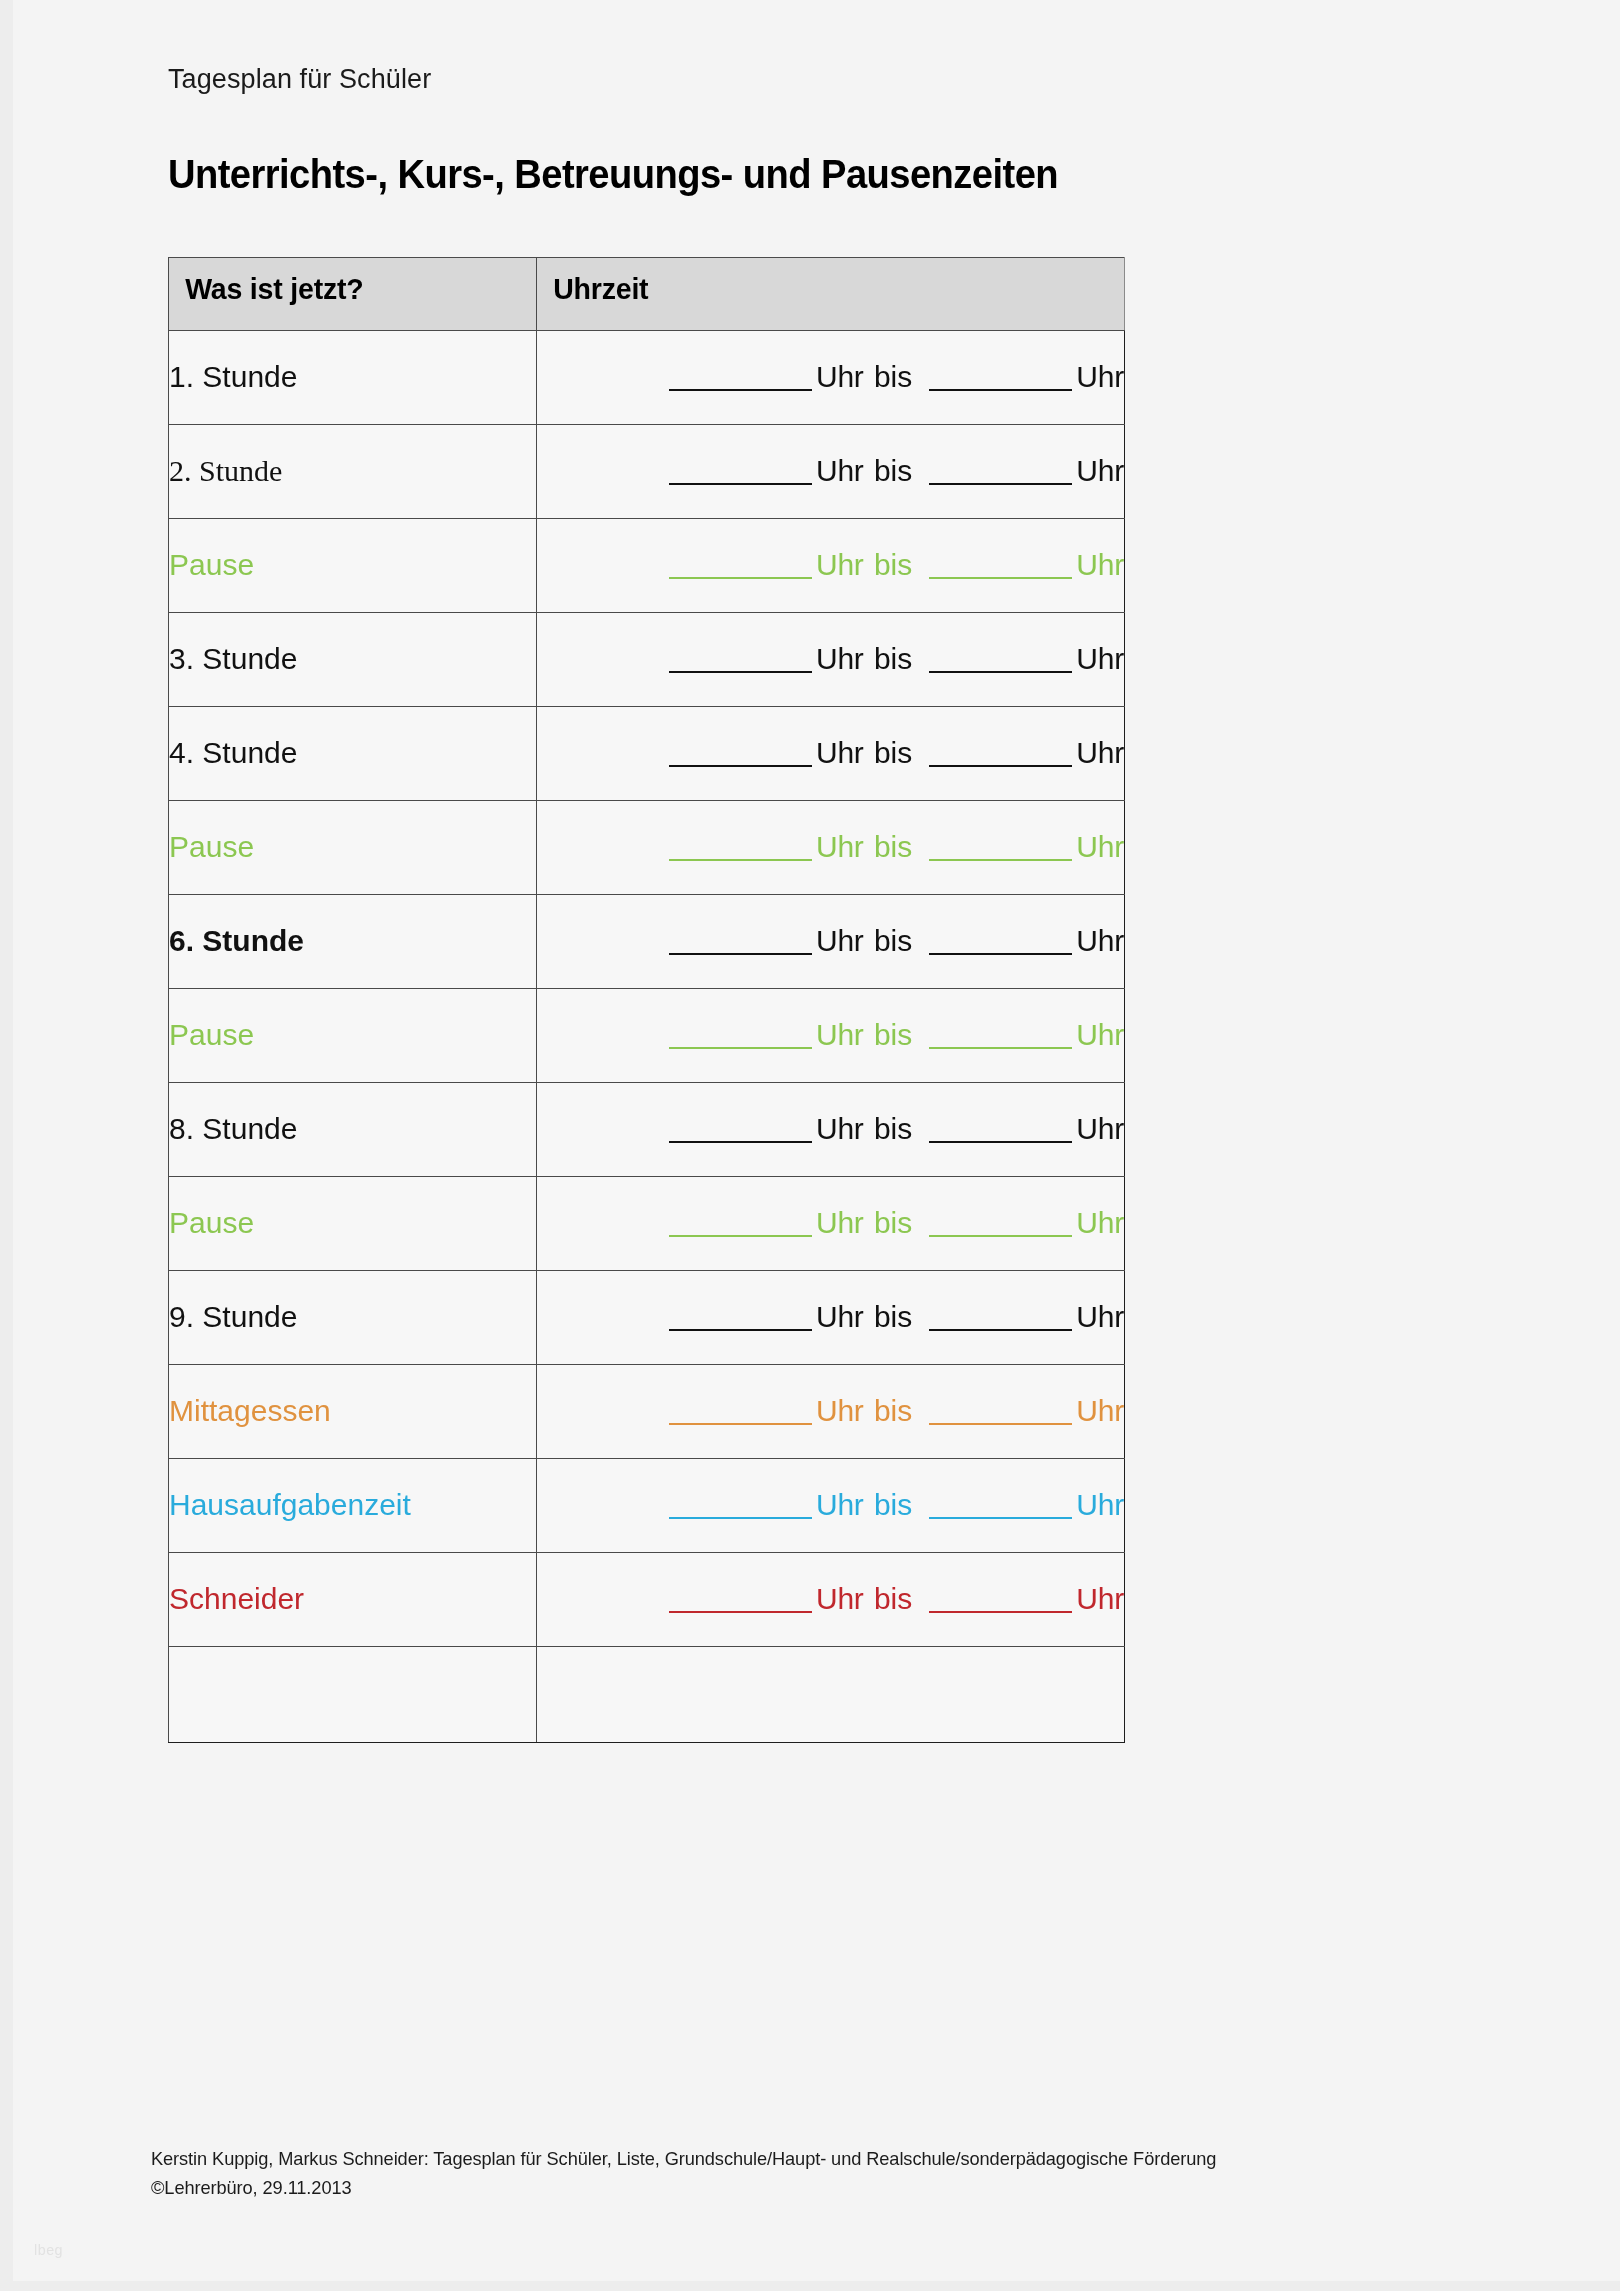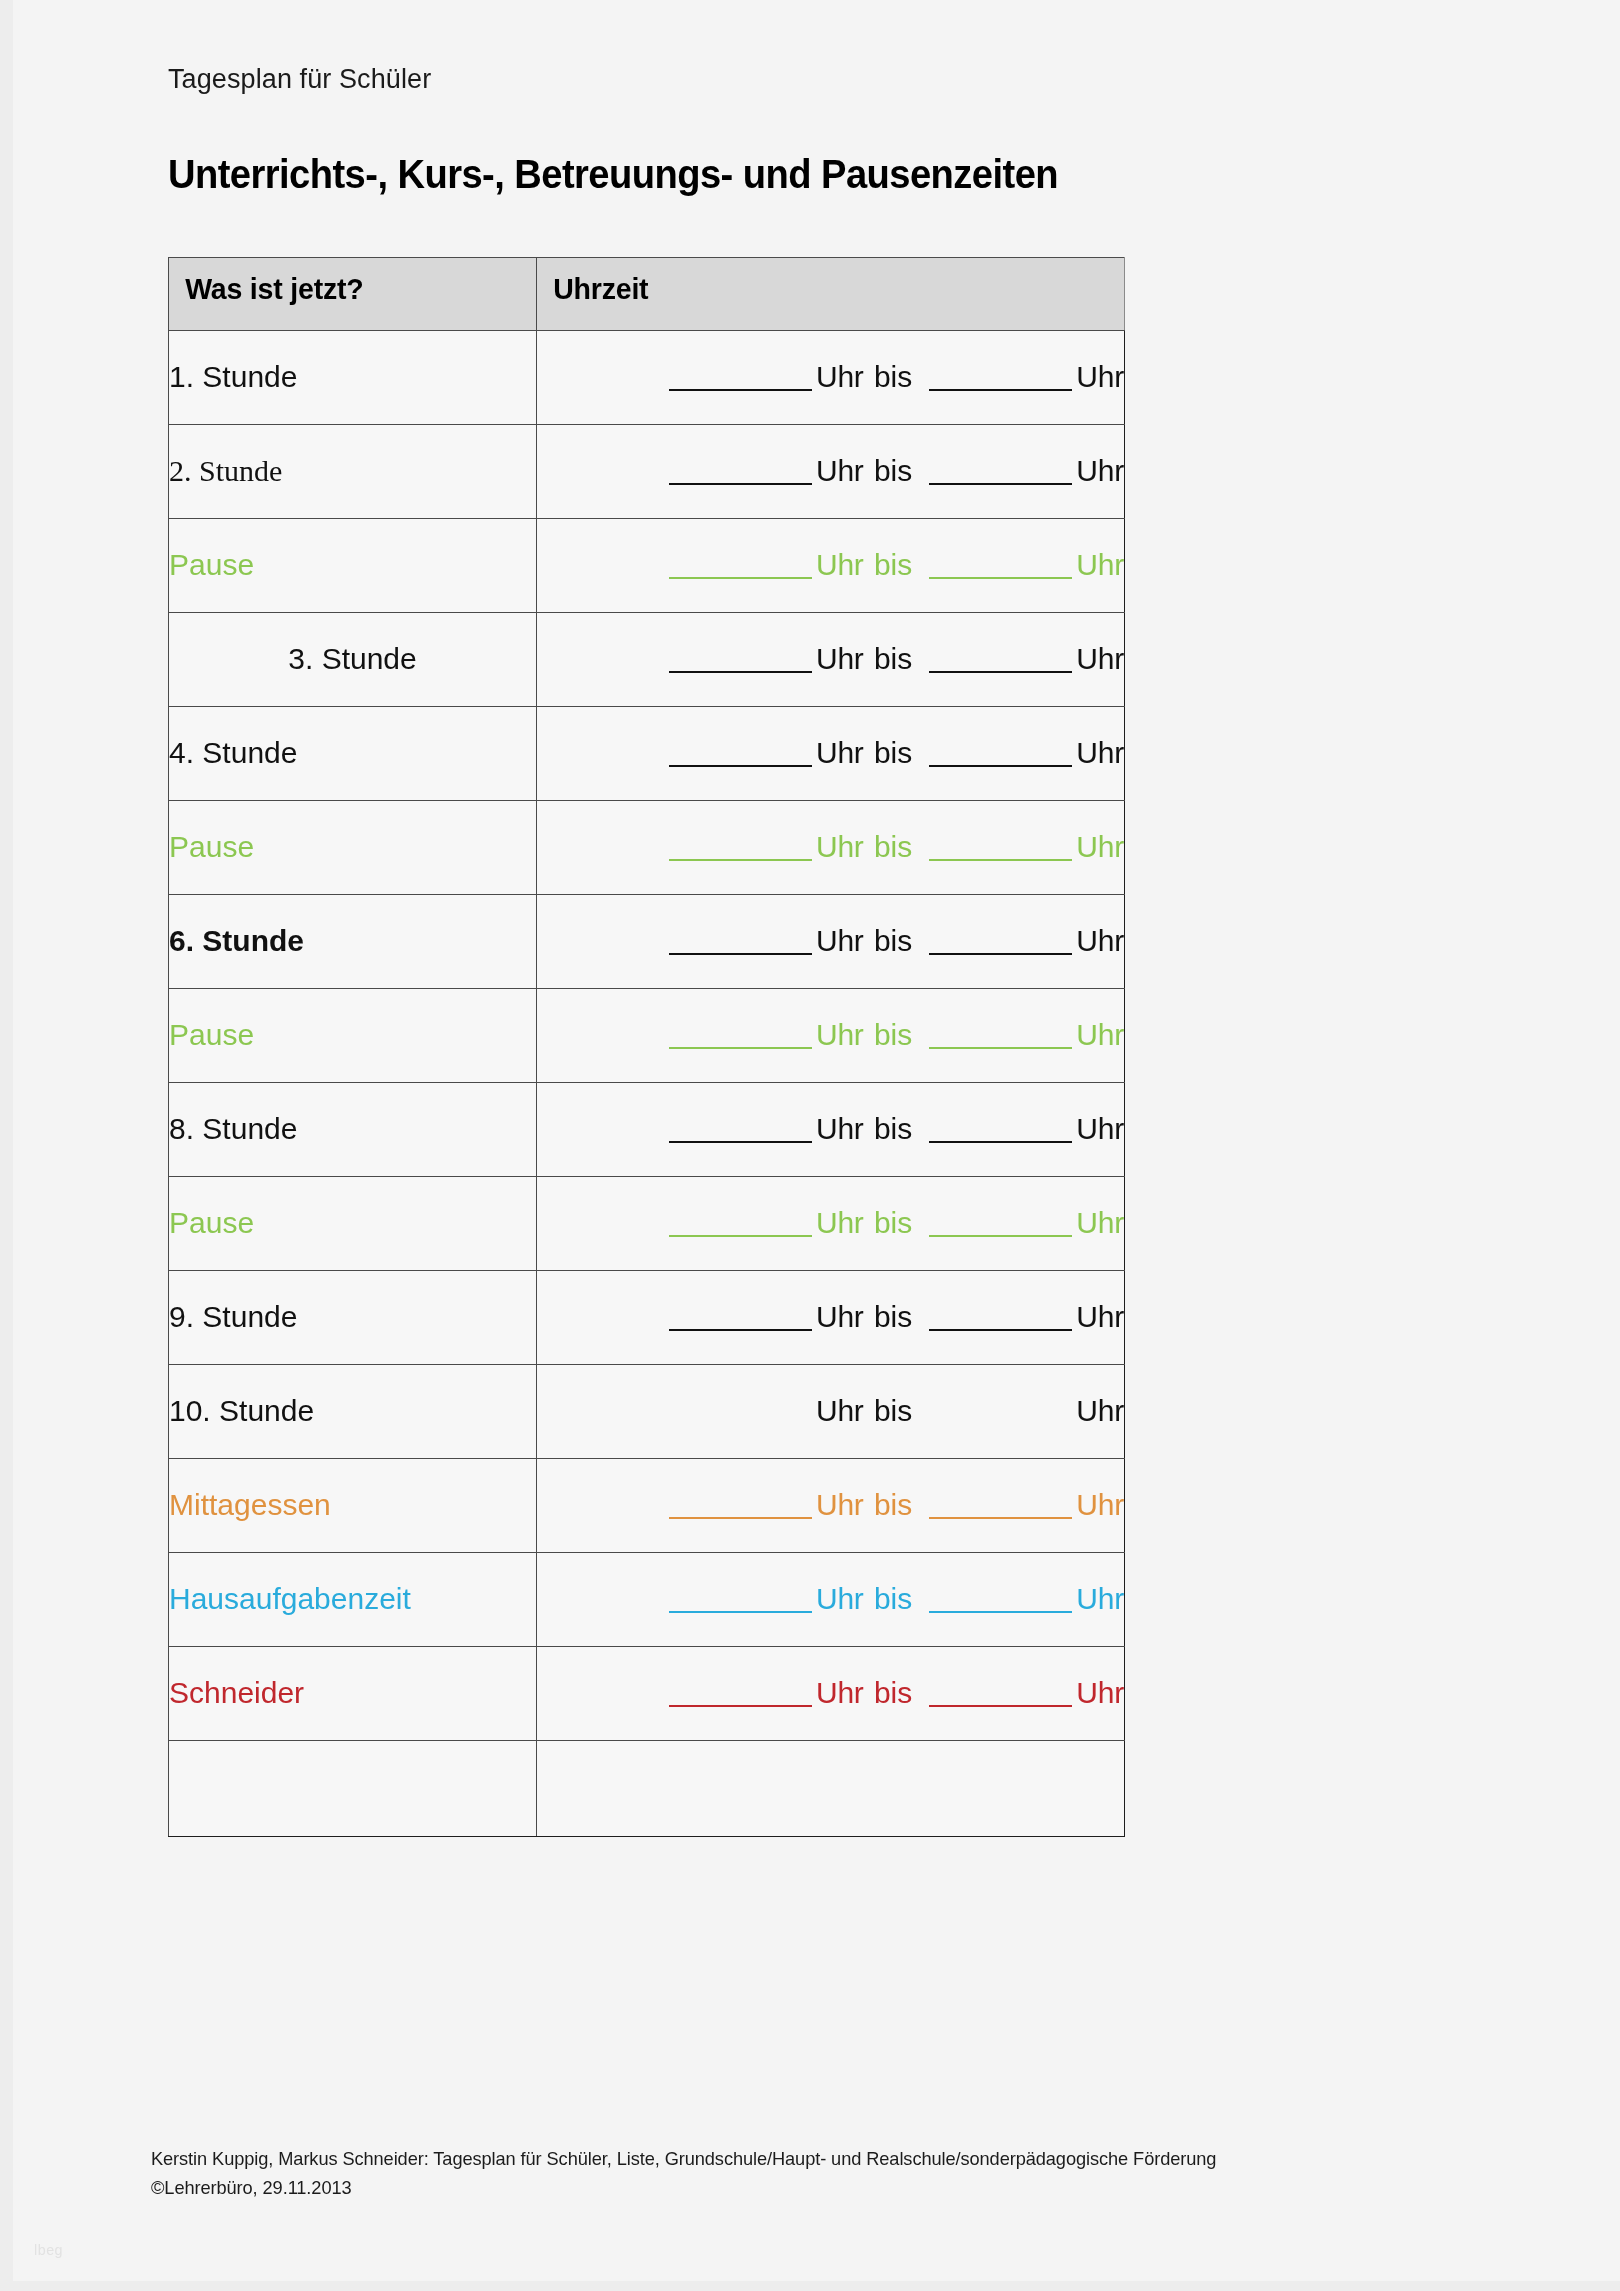--- a/index.html
+++ b/index.html
@@ -215,21 +215,21 @@
           </tr>
           <tr>
             <td class="label-cell" style="color: rgb(17, 17, 17); font-family: Liberation Serif, serif;"><span>2. Stunde</span></td>
             <td class="time-cell col2" style="color: rgb(17, 17, 17);"><span class="blank"></span><span class="uhr">Uhr</span> <span class="bis">bis</span><span class="gap"></span><span class="blank"></span><span class="uhr">Uhr</span></td>
           </tr>
           <tr>
             <td class="label-cell" style="color: rgb(140, 199, 81);"><span>Pause</span></td>
             <td class="time-cell col2" style="color: rgb(140, 199, 81);"><span class="blank"></span><span class="uhr">Uhr</span> <span class="bis">bis</span><span class="gap"></span><span class="blank"></span><span class="uhr">Uhr</span></td>
           </tr>
           <tr>
-            <td class="label-cell" style="color: rgb(17, 17, 17); text-align: center;"><span>3. Stunde</span></td>
+            <td class="label-cell" style="color: rgb(17, 17, 17);"><span>3. Stunde</span></td>
             <td class="time-cell col2" style="color: rgb(17, 17, 17);"><span class="blank"></span><span class="uhr">Uhr</span> <span class="bis">bis</span><span class="gap"></span><span class="blank"></span><span class="uhr">Uhr</span></td>
           </tr>
           <tr>
             <td class="label-cell" style="color: rgb(17, 17, 17);"><span>4. Stunde</span></td>
             <td class="time-cell col2" style="color: rgb(17, 17, 17);"><span class="blank"></span><span class="uhr">Uhr</span> <span class="bis">bis</span><span class="gap"></span><span class="blank"></span><span class="uhr">Uhr</span></td>
           </tr>
           <tr>
             <td class="label-cell" style="color: rgb(140, 199, 81);"><span>Pause</span></td>
             <td class="time-cell col2" style="color: rgb(140, 199, 81);"><span class="blank"></span><span class="uhr">Uhr</span> <span class="bis">bis</span><span class="gap"></span><span class="blank"></span><span class="uhr">Uhr</span></td>
           </tr>
@@ -245,24 +245,20 @@
             <td class="label-cell" style="color: rgb(17, 17, 17);"><span>8. Stunde</span></td>
             <td class="time-cell col2" style="color: rgb(17, 17, 17);"><span class="blank"></span><span class="uhr">Uhr</span> <span class="bis">bis</span><span class="gap"></span><span class="blank"></span><span class="uhr">Uhr</span></td>
           </tr>
           <tr>
             <td class="label-cell" style="color: rgb(140, 199, 81);"><span>Pause</span></td>
             <td class="time-cell col2" style="color: rgb(140, 199, 81);"><span class="blank"></span><span class="uhr">Uhr</span> <span class="bis">bis</span><span class="gap"></span><span class="blank"></span><span class="uhr">Uhr</span></td>
           </tr>
           <tr>
             <td class="label-cell" style="color: rgb(17, 17, 17);"><span>9. Stunde</span></td>
             <td class="time-cell col2" style="color: rgb(17, 17, 17);"><span class="blank"></span><span class="uhr">Uhr</span> <span class="bis">bis</span><span class="gap"></span><span class="blank"></span><span class="uhr">Uhr</span></td>
-          </tr>
-          <tr>
-            <td class="label-cell" style="color: rgb(17, 17, 17);"><span>10. Stunde</span></td>
-            <td class="time-cell col2" style="color: rgb(17, 17, 17);"><span class="blank hidden"></span><span class="uhr">Uhr</span> <span class="bis">bis</span><span class="gap"></span><span class="blank hidden"></span><span class="uhr">Uhr</span></td>
           </tr>
           <tr>
             <td class="label-cell" style="color: rgb(224, 146, 63);"><span>Mittagessen</span></td>
             <td class="time-cell col2" style="color: rgb(224, 146, 63);"><span class="blank"></span><span class="uhr">Uhr</span> <span class="bis">bis</span><span class="gap"></span><span class="blank"></span><span class="uhr">Uhr</span></td>
           </tr>
           <tr>
             <td class="label-cell" style="color: rgb(41, 171, 220);"><span>Hausaufgabenzeit</span></td>
             <td class="time-cell col2" style="color: rgb(41, 171, 220);"><span class="blank"></span><span class="uhr">Uhr</span> <span class="bis">bis</span><span class="gap"></span><span class="blank"></span><span class="uhr">Uhr</span></td>
           </tr>
           <tr>

